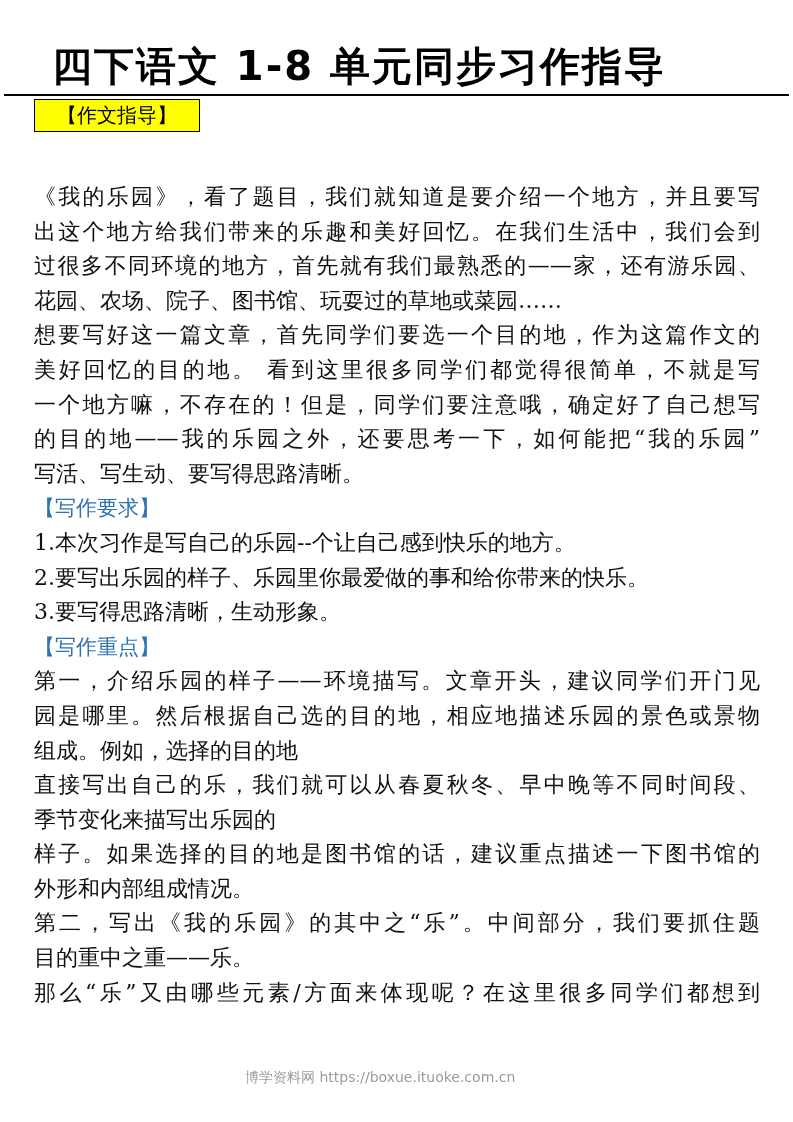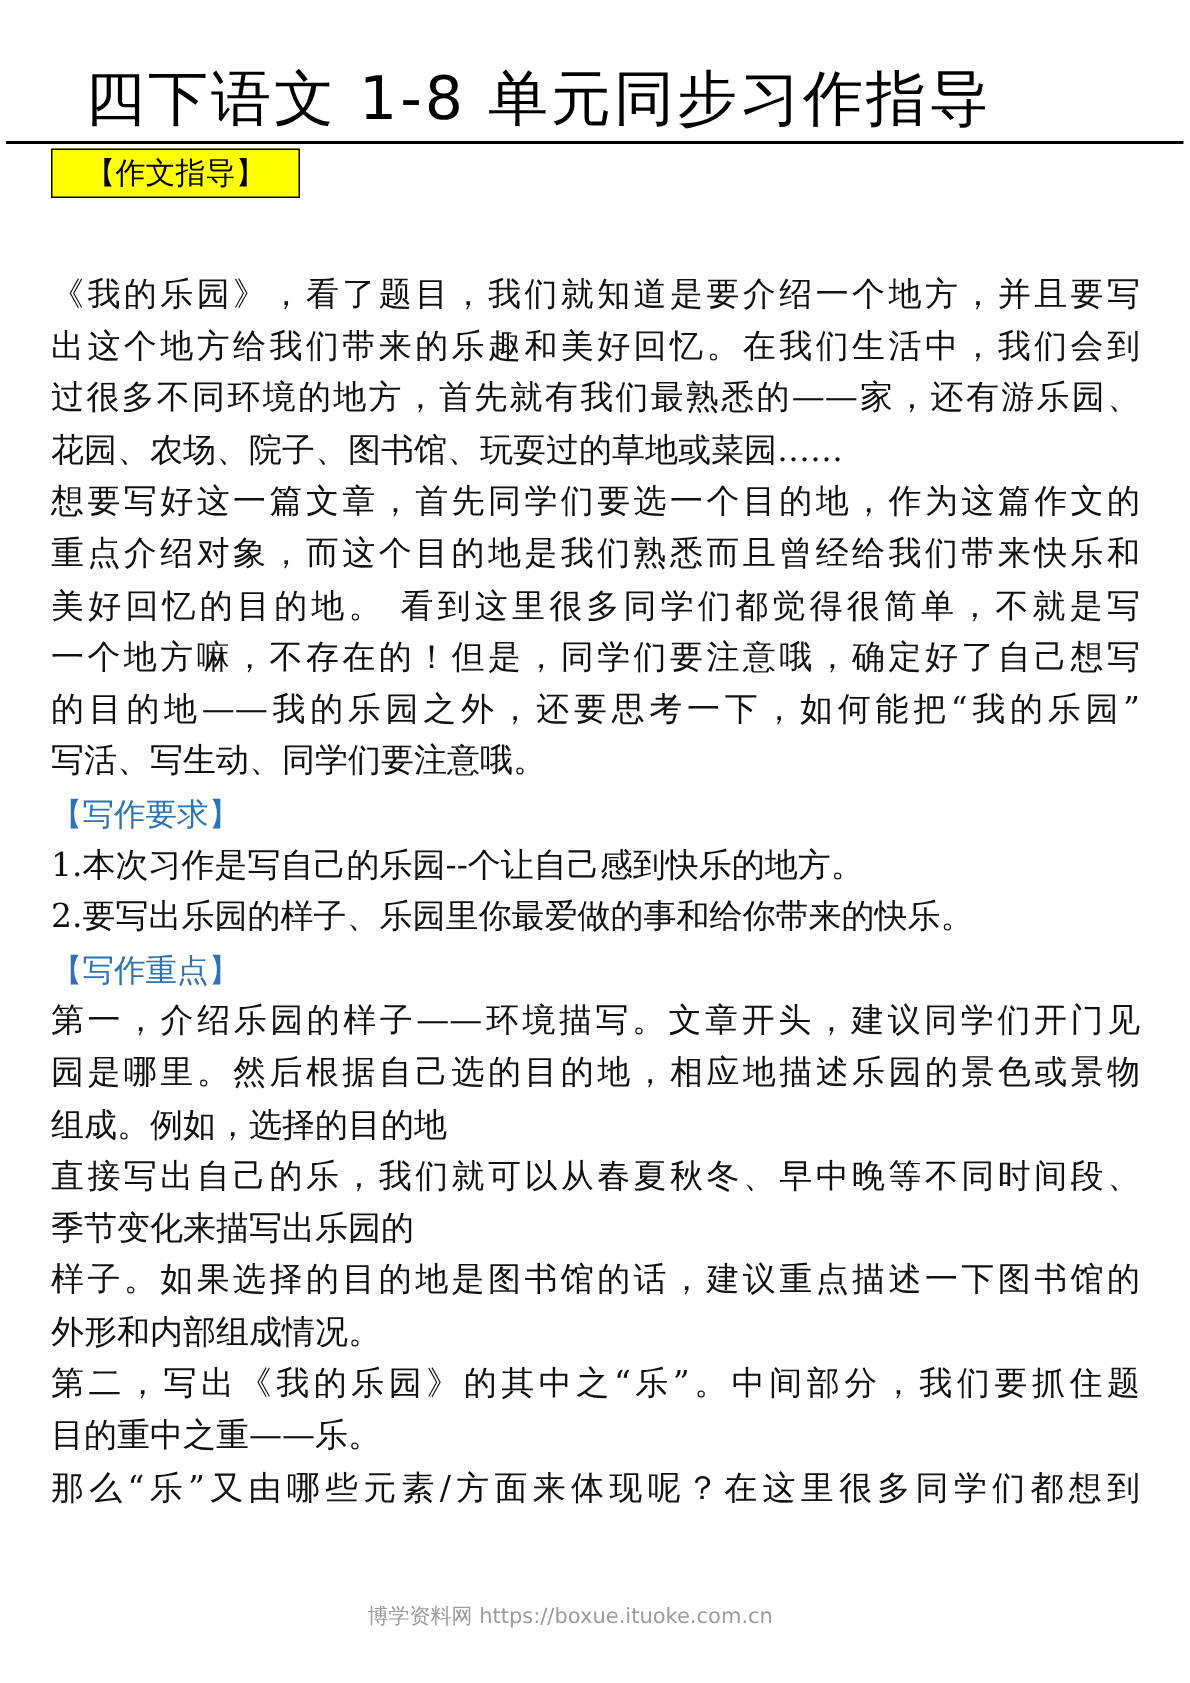--- a/index.html
+++ b/index.html
@@ -1,19 +1,19 @@
 <!DOCTYPE html>
 <html><head>
   <meta charset="utf-8">
   <style>
     html, body { margin: 0; padding: 0; background: #ffffff; }
     body { width: 793px; height: 1122px; position: relative; overflow: hidden;
            font-family: "DejaVu Serif", "Liberation Serif", serif; color: #111; }
     .title { position: absolute; top: 40px; left: 0; width: 718px; text-align: center;
-             font-family: "DejaVu Sans", sans-serif; font-weight: normal; font-size: 40px;
+             font-family: "DejaVu Sans", sans-serif; font-weight: bold; font-size: 40px;
              letter-spacing: 2px; color: #000; line-height: 52px; }
     .rule { position: absolute; top: 94px; left: 4px; width: 785px; height: 2px; background: #000; }
     .tag-yellow { position: absolute; top: 99px; left: 34px; height: 31px; padding: 0 22px;
                   background: #ffff00; border: 1px solid #000; font-size: 20px; line-height: 31px;
                   color: #000; font-family: "DejaVu Sans", sans-serif; }
     .content { position: absolute; left: 34px; width: 726px; font-size: 22px; }
     .line { height: 34.6px; line-height: 34.6px; white-space: nowrap; text-align: justify;
             text-align-last: justify; }
     .line.last { text-align-last: left; }
     .blue { color: #2e74b5; font-family: "DejaVu Sans", sans-serif; font-size: 21px; text-align-last: left; }
@@ -26,29 +26,29 @@
 <div class="title">四下语文 1-8 单元同步习作指导</div>
 <div class="rule"></div>
 <div class="tag-yellow">【作文指导】</div>
 
 <div class="content" style="top:180px;">
   <div class="line">《我的乐园》，看了题目，我们就知道是要介绍一个地方，并且要写</div>
   <div class="line">出这个地方给我们带来的乐趣和美好回忆。在我们生活中，我们会到</div>
   <div class="line">过很多不同环境的地方，首先就有我们最熟悉的——家，还有游乐园、</div>
   <div class="line last">花园、农场、院子、图书馆、玩耍过的草地或菜园……</div>
   <div class="line">想要写好这一篇文章，首先同学们要选一个目的地，作为这篇作文的</div>
-  <div class="line">重点介绍对象，而这个目的地是我们熟悉而且曾经给我们带来快乐和</div>
   <div class="line">美好回忆的目的地。 看到这里很多同学们都觉得很简单，不就是写</div>
   <div class="line">一个地方嘛，不存在的！但是，同学们要注意哦，确定好了自己想写</div>
   <div class="line">的目的地——我的乐园之外，还要思考一下，如何能把“我的乐园”</div>
-  <div class="line last">写活、写生动、同学们要注意哦。</div>
+  <div class="line last">写活、写生动、要写得思路清晰。</div>
 
   <div class="line blue">【写作要求】</div>
   <div class="line last">1.本次习作是写自己的乐园--个让自己感到快乐的地方。</div>
   <div class="line last">2.要写出乐园的样子、乐园里你最爱做的事和给你带来的快乐。</div>
+  <div class="line last">3.要写得思路清晰，生动形象。</div>
 
   <div class="line blue">【写作重点】</div>
   <div class="line">第一，介绍乐园的样子——环境描写。文章开头，建议同学们开门见</div>
   <div class="line">园是哪里。然后根据自己选的目的地，相应地描述乐园的景色或景物</div>
   <div class="line last">组成。例如，选择的目的地</div>
   <div class="line">直接写出自己的乐，我们就可以从春夏秋冬、早中晚等不同时间段、</div>
   <div class="line last">季节变化来描写出乐园的</div>
   <div class="line">样子。如果选择的目的地是图书馆的话，建议重点描述一下图书馆的</div>
   <div class="line last">外形和内部组成情况。</div>
   <div class="line">第二，写出《我的乐园》的其中之“乐”。中间部分，我们要抓住题</div>

